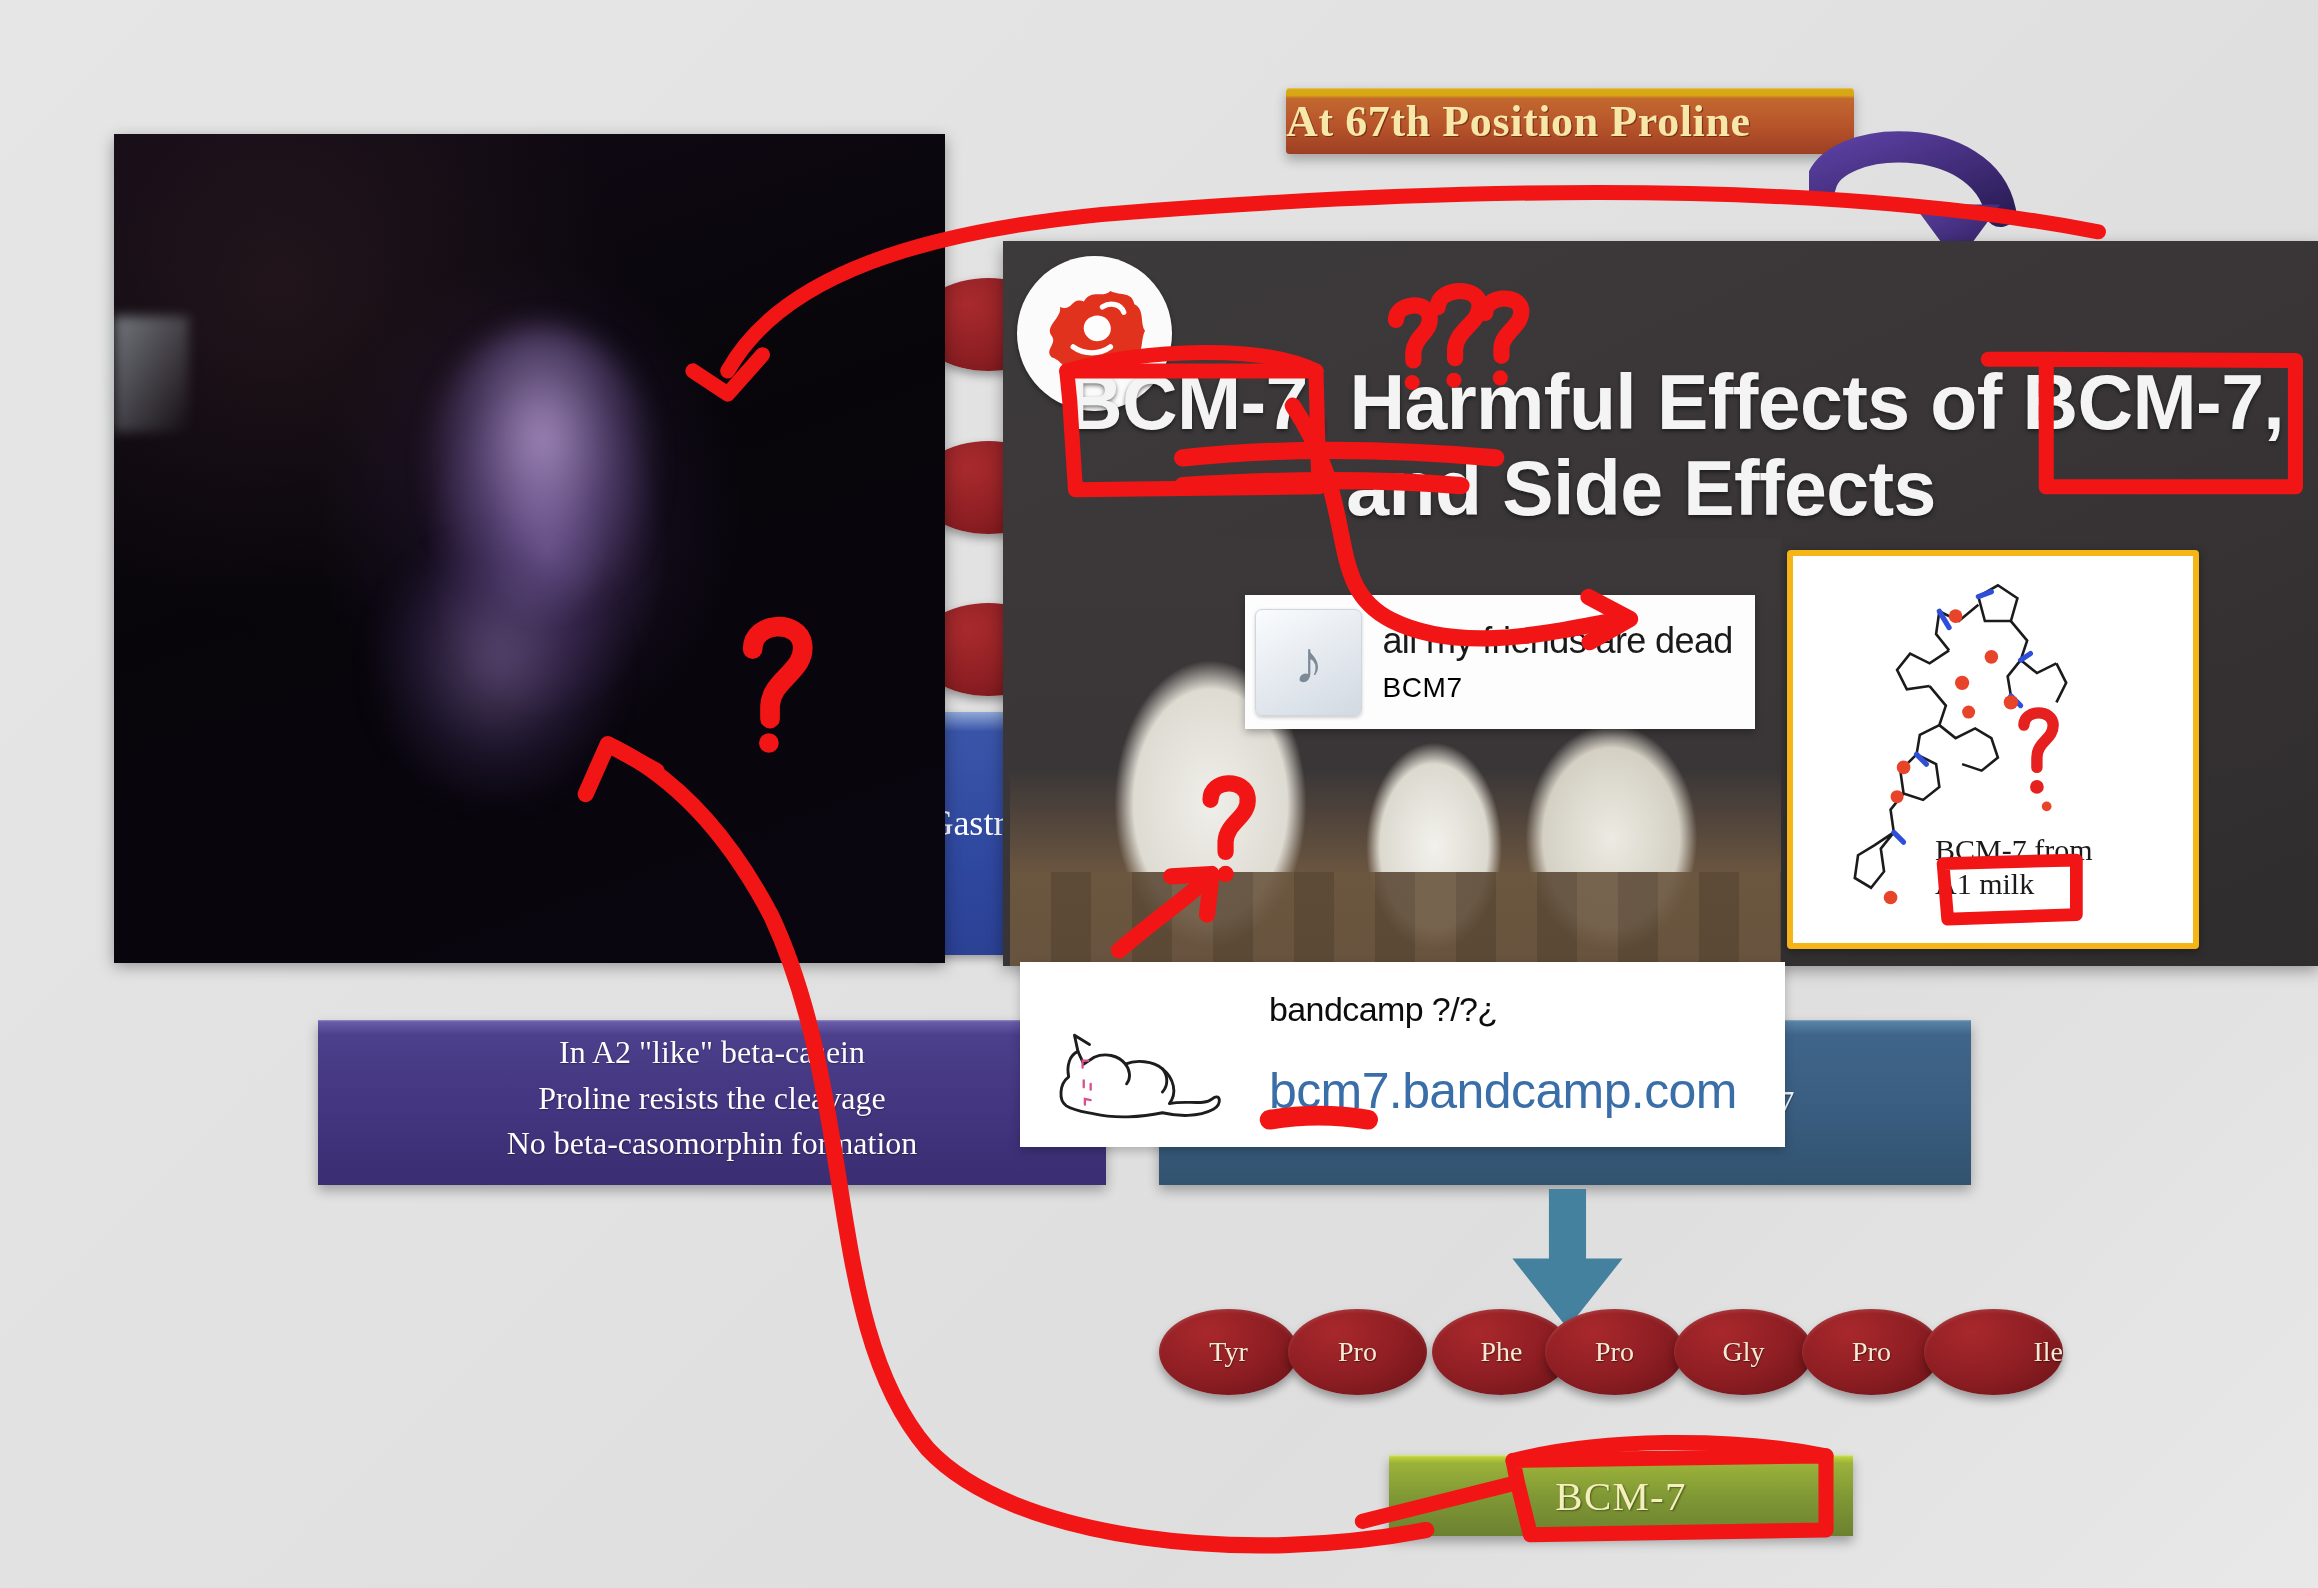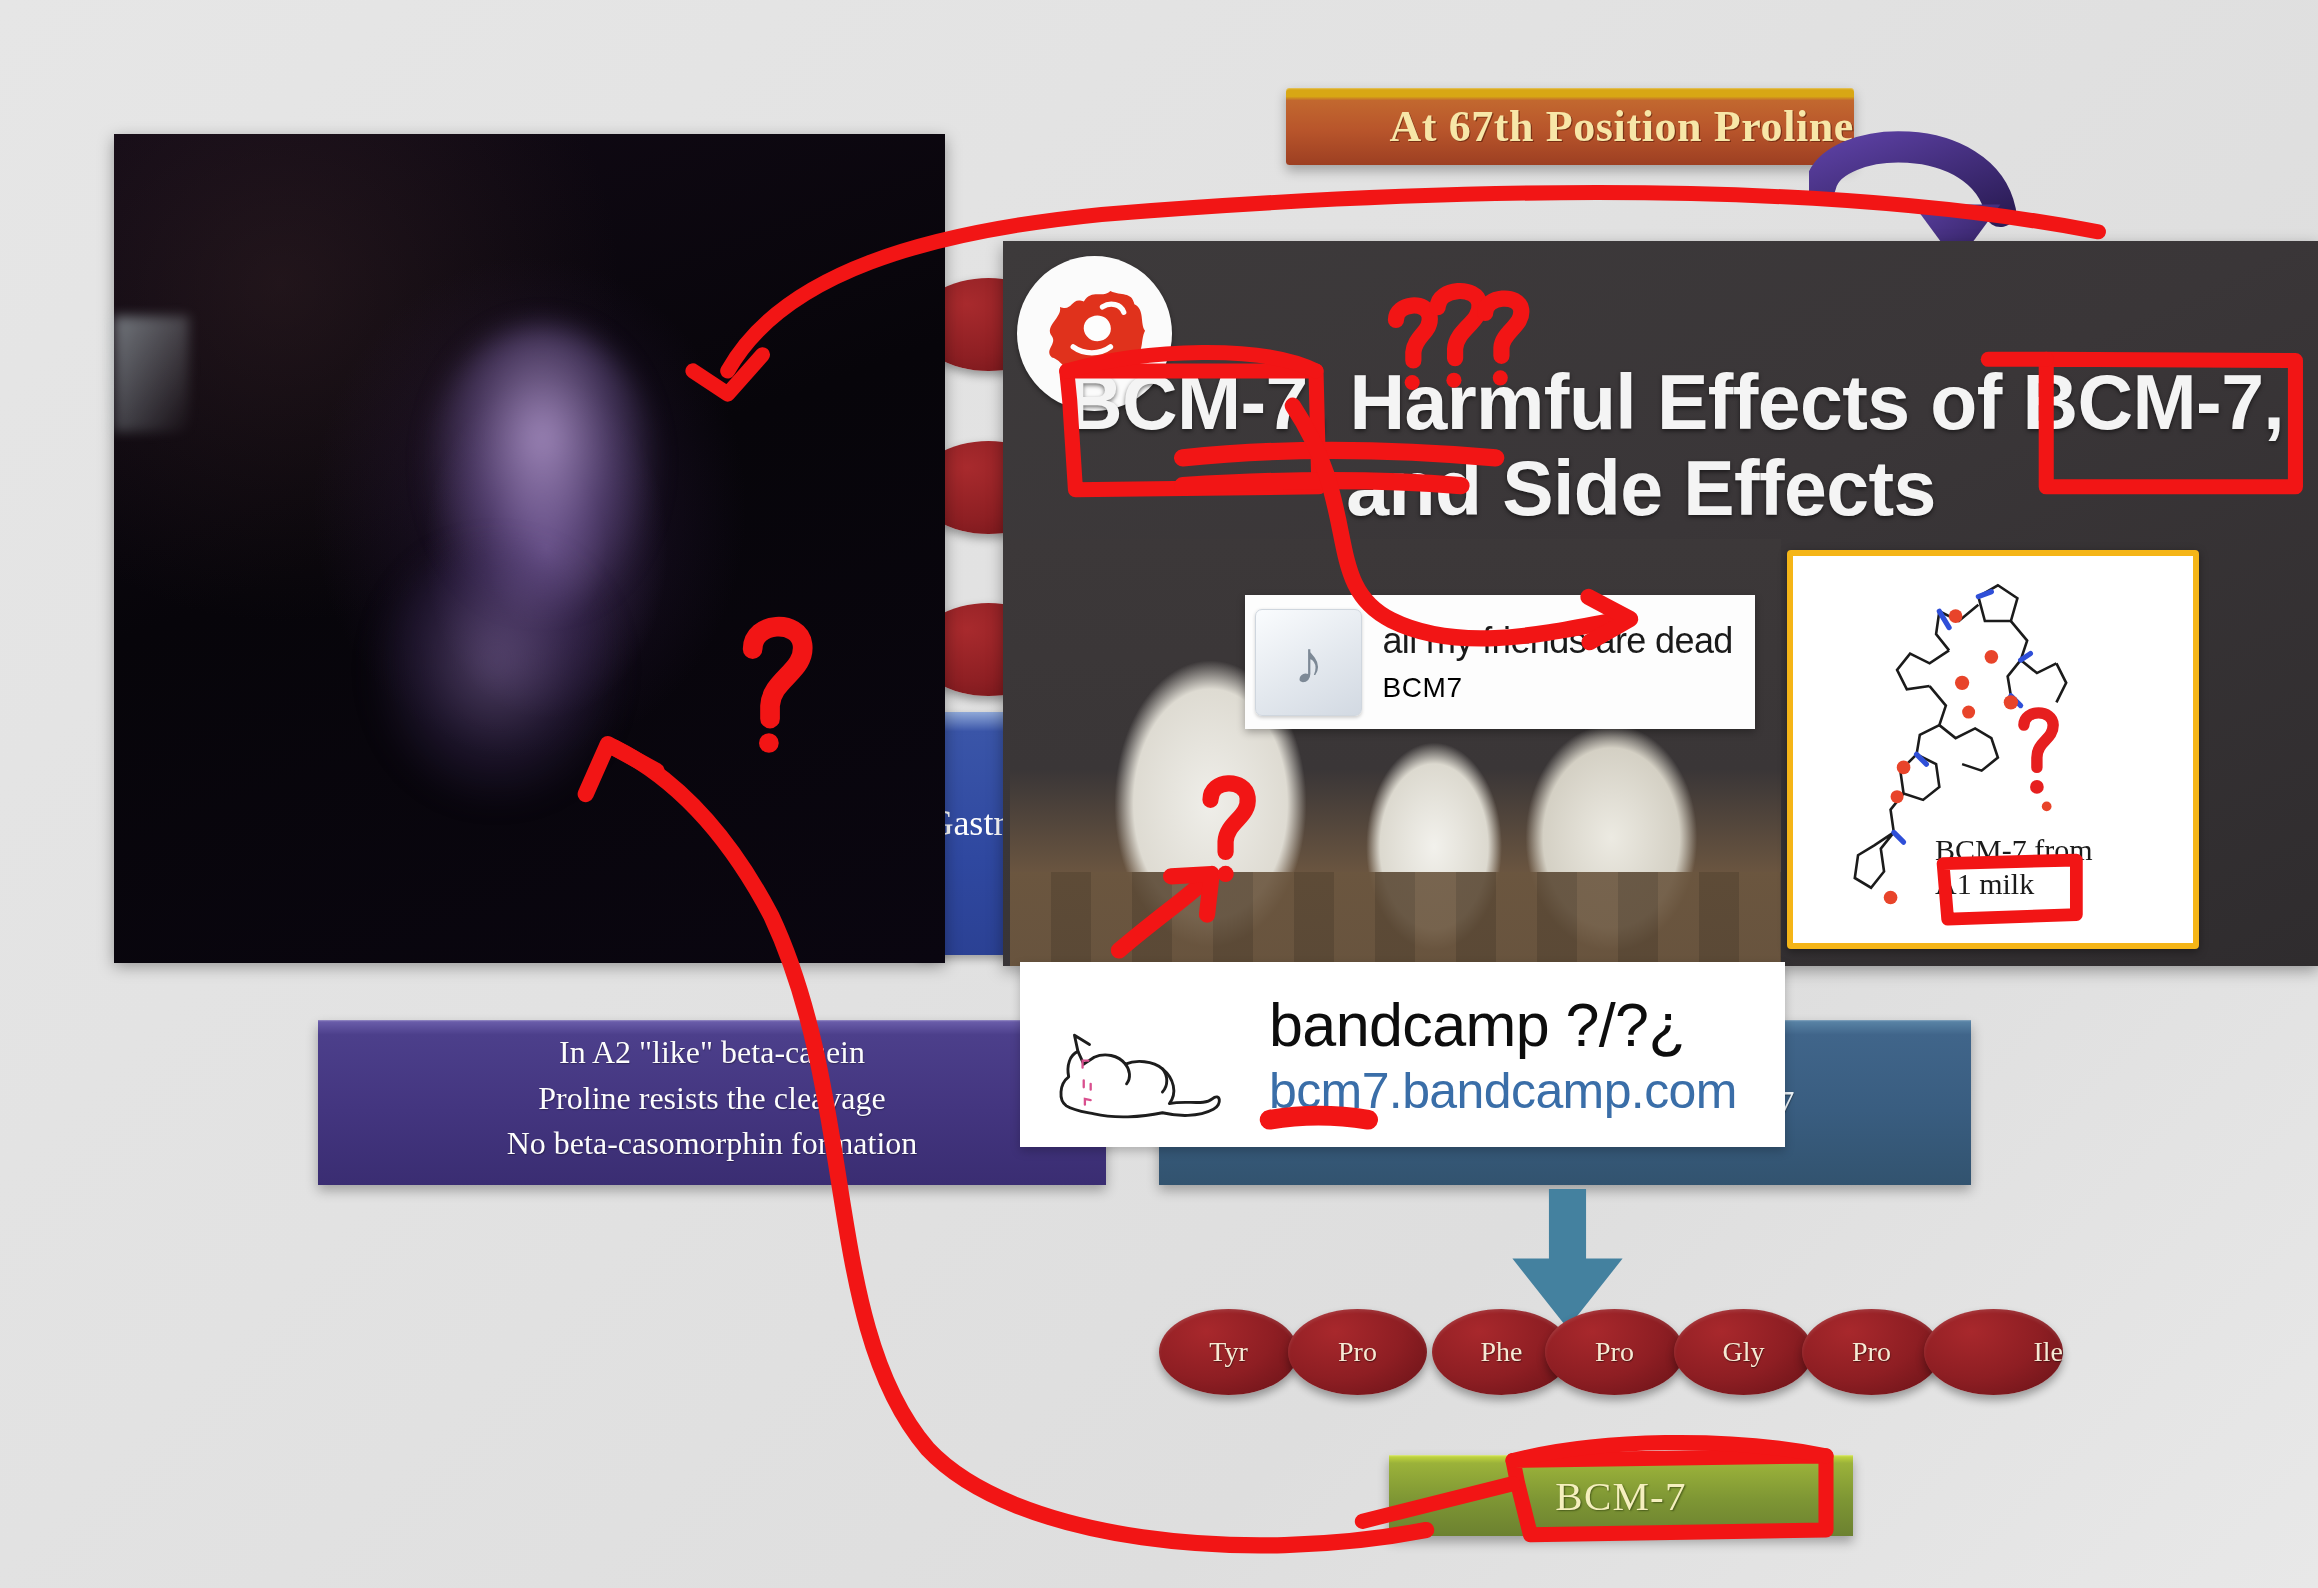--- a/index.html
+++ b/index.html
@@ -45,25 +45,25 @@
 
   
   .red-oval-bg{
     border-radius:50%;
     background:radial-gradient(ellipse at 35% 28%, #a82a2d 0%, #8e1f23 55%, #6d1418 100%);
     box-shadow:0 4.6px 9.3px rgba(0,0,0,.35);
   }
 
   
   #proline-banner{
-    left:1286px;top:88px;width:568px;height:77px;
+    left:1286px;top:88px;width:568px;height:66px;
     border-radius:3.5px;
     background:linear-gradient(180deg,#d8a714 0%,#d8a714 11%,#c2682f 16%,#b8552b 55%,#9d3f22 100%);
     box-shadow:0 5.8px 11.6px rgba(0,0,0,.28), inset 0 1.2px 0.6px rgba(255,255,255,.25);
-    display:flex;align-items:center;justify-content:flex-end;
+    display:flex;align-items:center;justify-content:flex-start;
   }
   #proline-banner .txt{
     font-family:"Liberation Serif",serif;
     font-size:44px;font-weight:700;color:#f7e7a8;
     text-shadow:1.2px 1.2px 0 rgba(90,30,10,.65);
     letter-spacing:0.6px;white-space:nowrap;
   }
 
   
   #purple-arrow{left:1809px;top:130px;width:232px;height:157px;}
@@ -130,21 +130,21 @@
     position:absolute;left:142px;top:277px;width:232px;
     font-family:"Liberation Serif",serif;font-size:30px;color:#1b1b1b;line-height:1.12;
   }
 
   
   #bandcamp-card{
     left:1020px;top:962px;width:765px;height:185px;
     background:#fff;box-shadow:0 3.5px 9.3px rgba(0,0,0,.22);
   }
   #bandcamp-title{
-    position:absolute;left:249px;top:28px;font-size:61px;color:#0d0d0d;letter-spacing:-0.6px;
+    position:absolute;left:249px;top:28px;font-size:34px;color:#0d0d0d;letter-spacing:-0.6px;
   }
   #bandcamp-url{
     position:absolute;left:249px;top:100px;font-size:50px;color:#3a6ea8;letter-spacing:-0.6px;text-align:center;
   }
   #bandcamp-cat{position:absolute;left:29px;top:57px;width:191px;height:110px;}
 
   
   #purple-box{
     left:318px;top:1020px;width:788px;height:165px;
     background:linear-gradient(180deg,#6d60ad 0%,#4c3f8b 9%,#43357f 55%,#3a2d72 100%);

